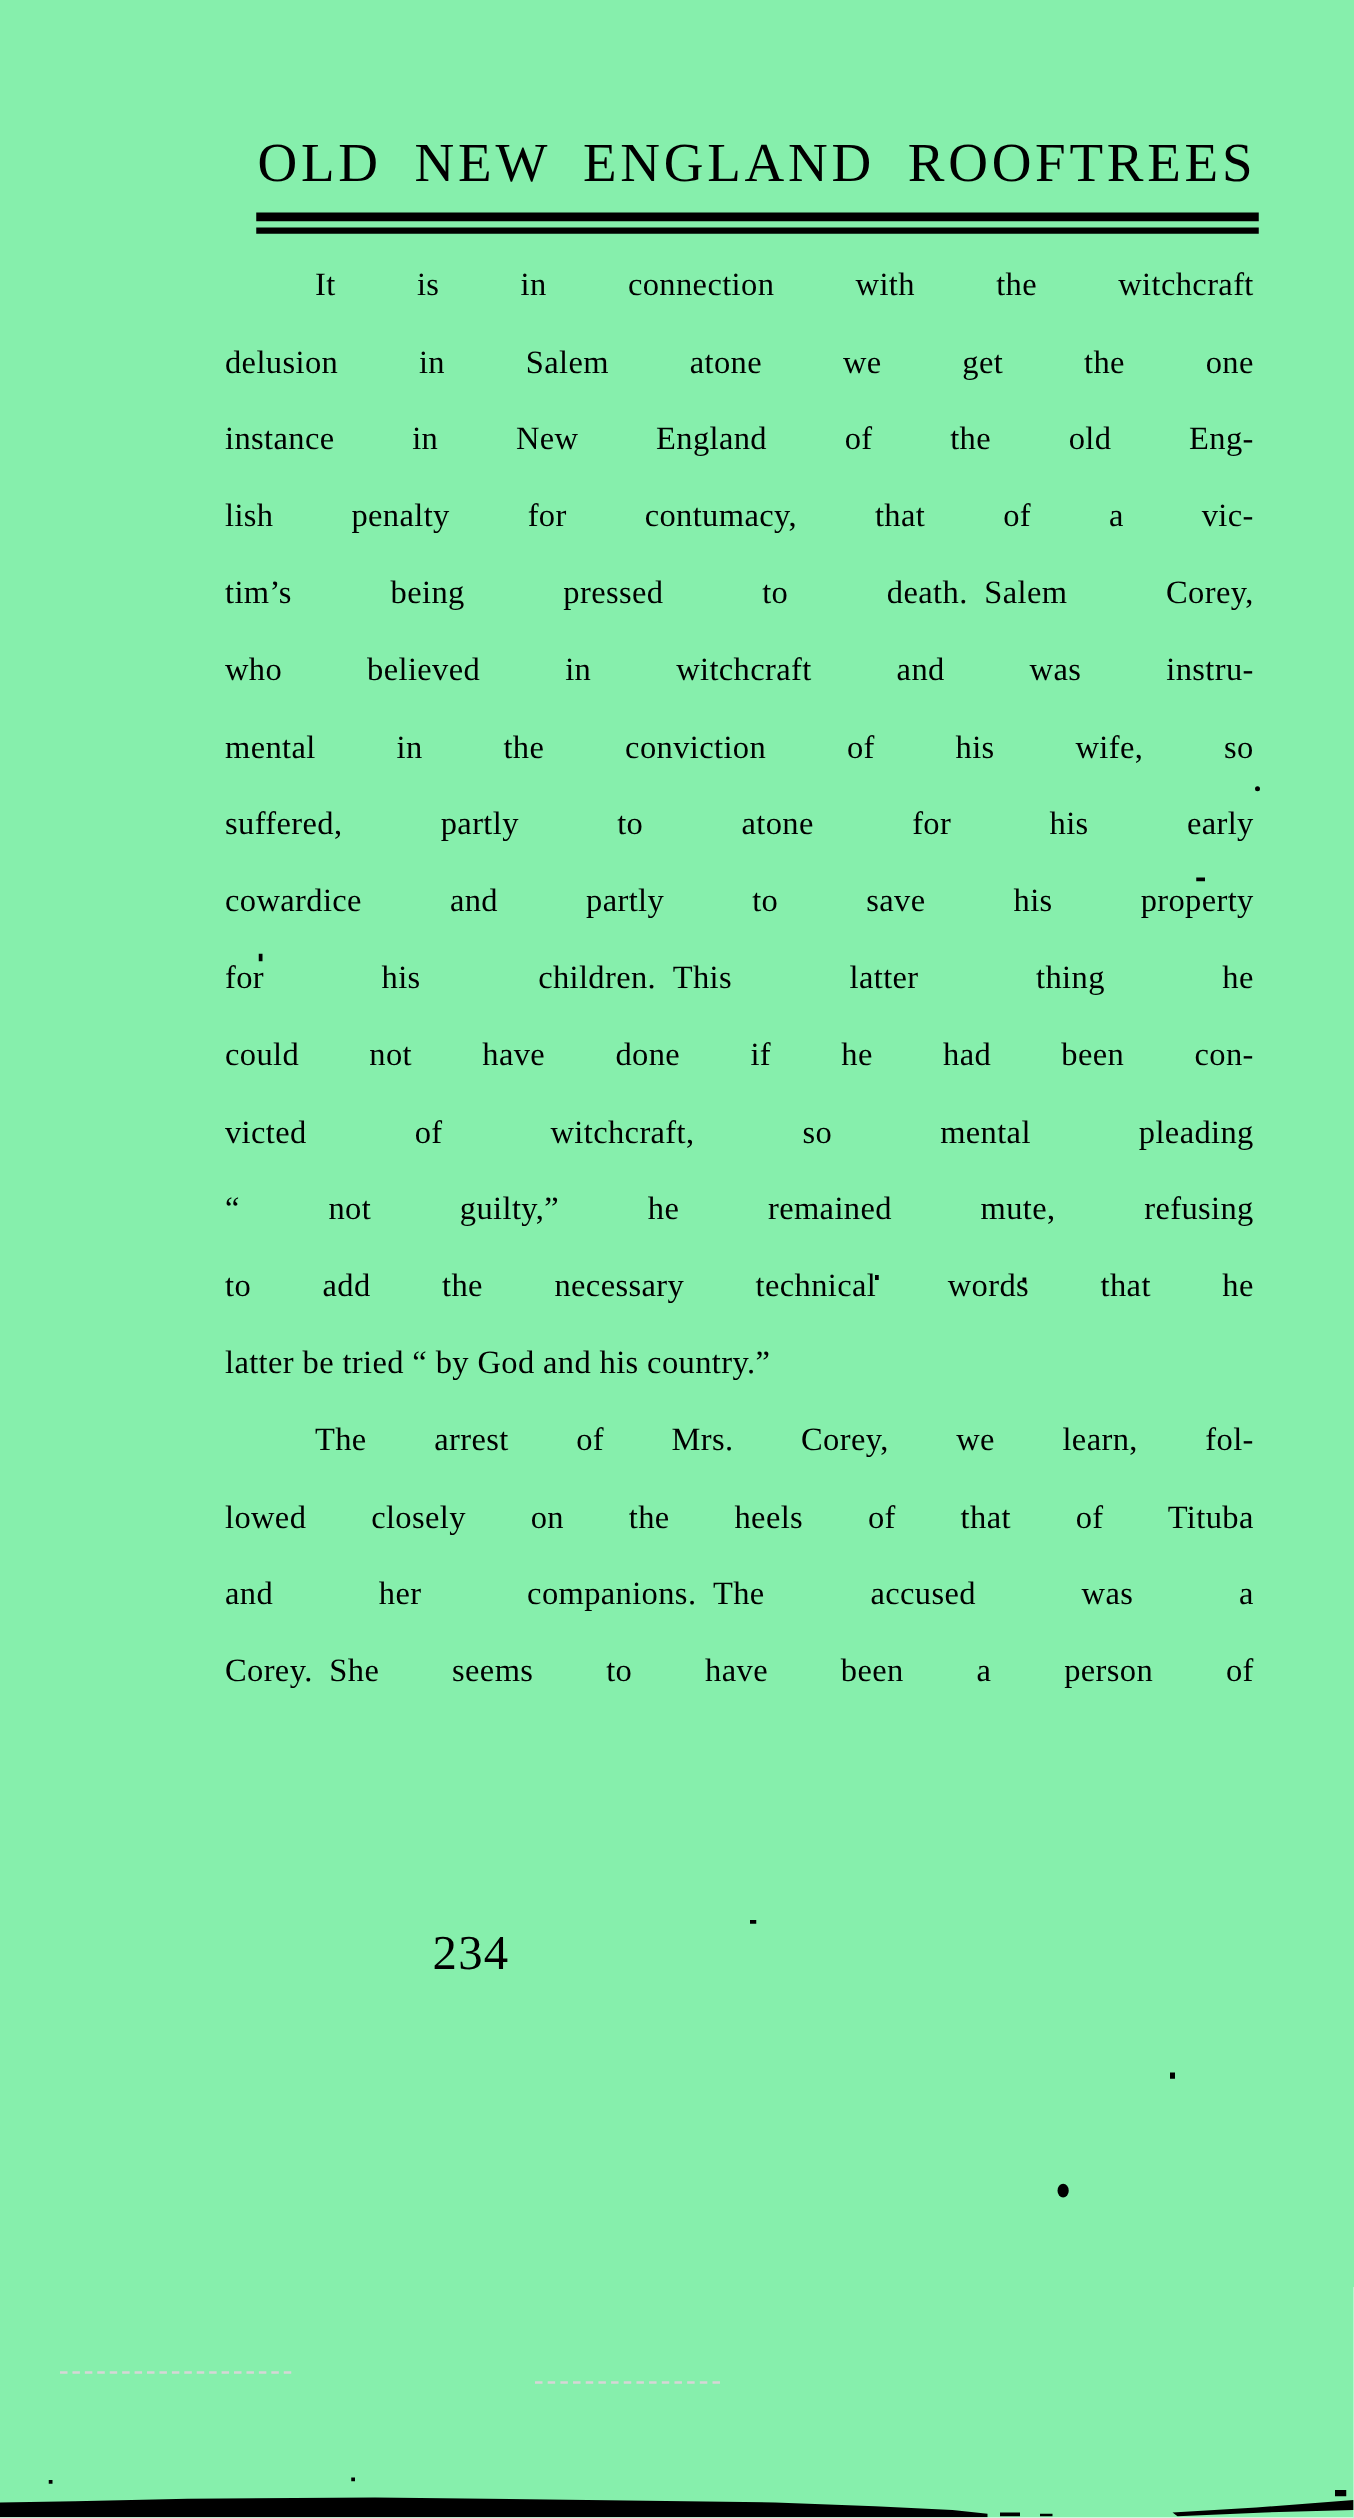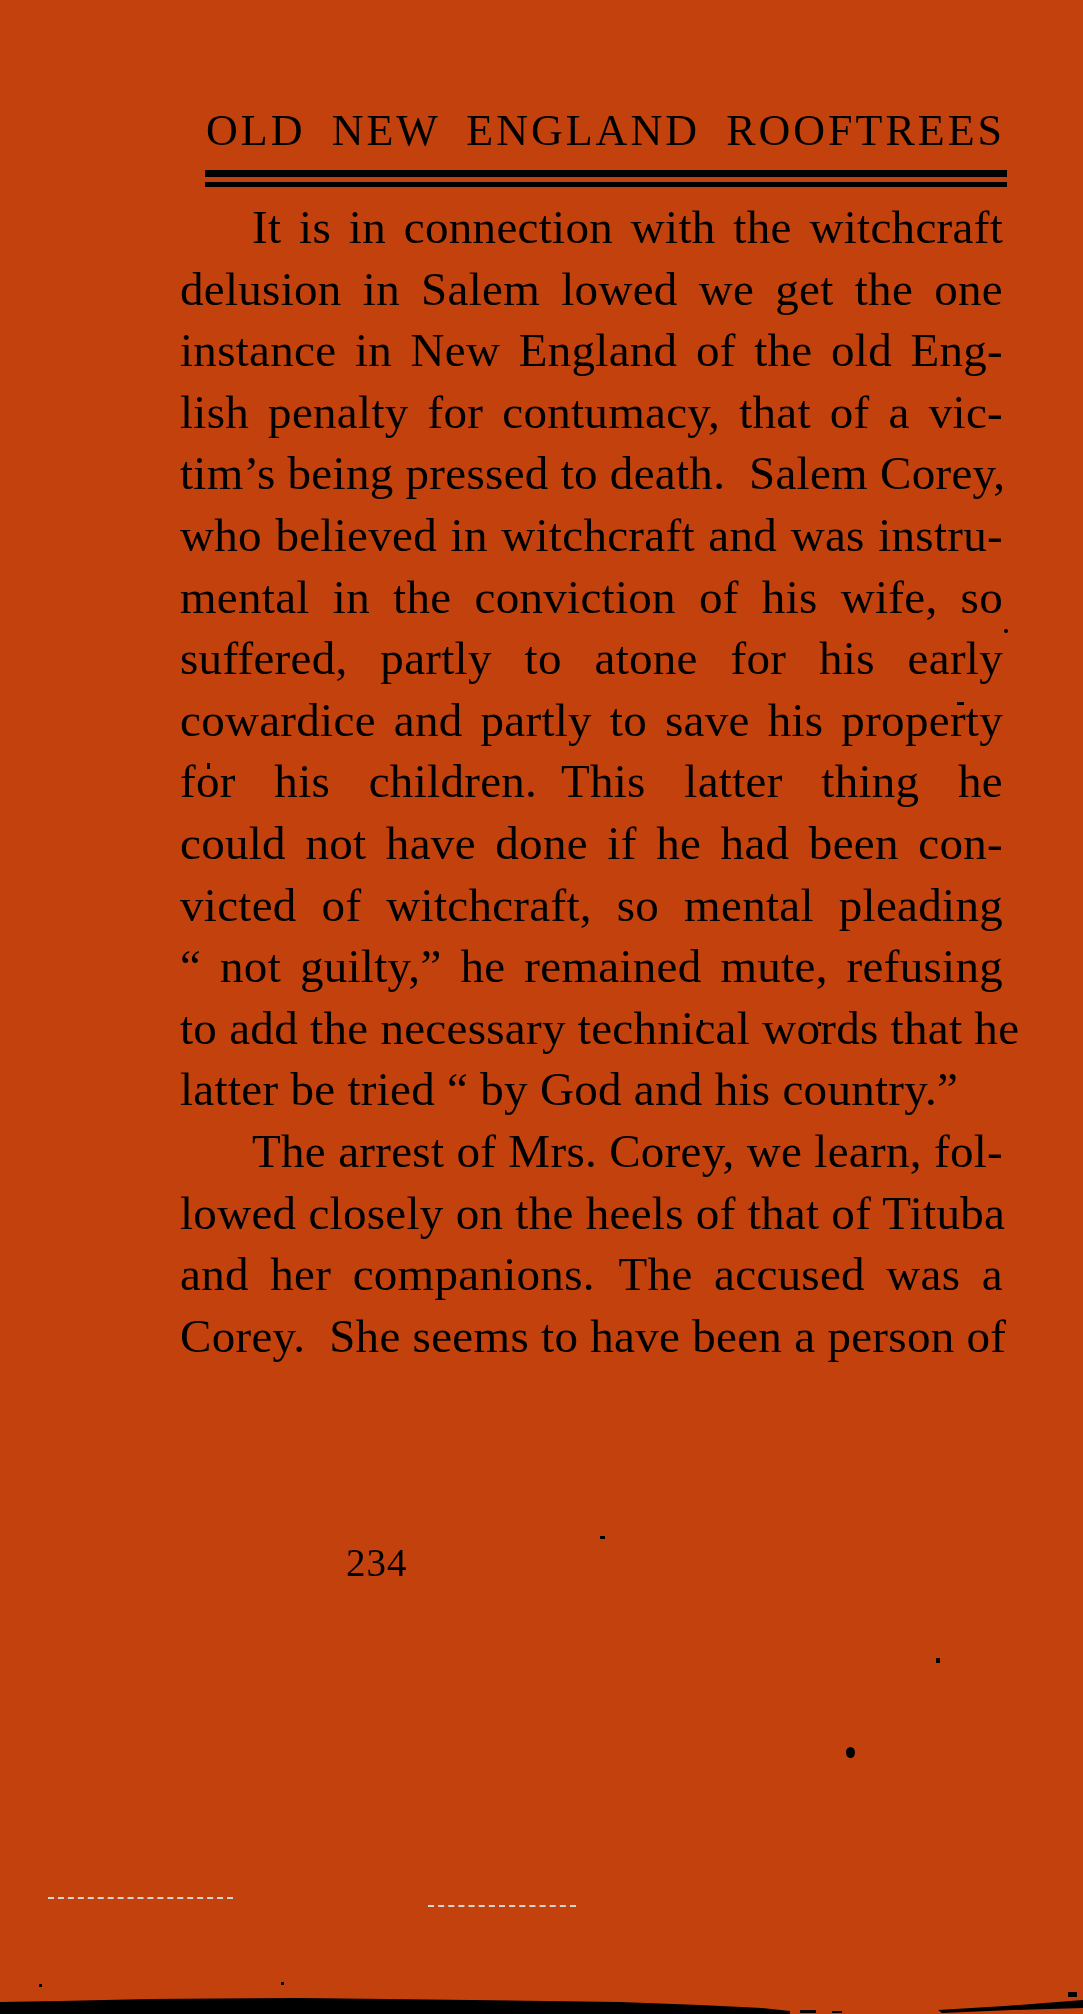--- a/index.html
+++ b/index.html
@@ -4,21 +4,21 @@
 <style>
   html, body {
     margin: 0;
     padding: 0;
     background: #ffffff;
   }
   .page {
     position: relative;
     width: 1083px;
     height: 2014px;
-    background: #c2410c;
+    background: #86efac;
     overflow: hidden;
     font-family: "Liberation Serif", serif;
     color: #000000;
   }
   .running-head {
     position: absolute;
     left: 206px;
     top: 106px;
     width: 799px;
     font-size: 44px;
@@ -37,21 +37,21 @@
     height: 17px;
     border-top: 7px solid #000;
     border-bottom: 5px solid #000;
     box-sizing: border-box;
   }
   .body-text {
     position: absolute;
     left: 180px;
     top: 197px;
     width: 823px;
-    font-size: 47px;
+    font-size: 26px;
     line-height: 61.6px;
     letter-spacing: 0.3px;
   }
   .text-line {
     text-align: justify;
     text-align-last: justify;
     height: 61.6px;
     white-space: nowrap;
     overflow: visible;
   }
@@ -87,21 +87,21 @@
 <body>
 
 <div class="page">
 
   <div class="running-head">OLD NEW ENGLAND ROOFTREES</div>
 
   <div class="head-rule"></div>
 
   <div class="body-text">
     <div class="text-line indent">It is in connection with the witchcraft</div>
-    <div class="text-line">delusion in Salem lowed we get the one</div>
+    <div class="text-line">delusion in Salem atone we get the one</div>
     <div class="text-line">instance in New England of the old Eng-</div>
     <div class="text-line">lish penalty for contumacy, that of a vic-</div>
     <div class="text-line">tim’s being pressed to death. Salem Corey,</div>
     <div class="text-line">who believed in witchcraft and was instru-</div>
     <div class="text-line">mental in the conviction of his wife, so</div>
     <div class="text-line">suffered, partly to atone for his early</div>
     <div class="text-line">cowardice and partly to save his property</div>
     <div class="text-line">for his children. This latter thing he</div>
     <div class="text-line">could not have done if he had been con-</div>
     <div class="text-line">victed of witchcraft, so mental pleading</div>

